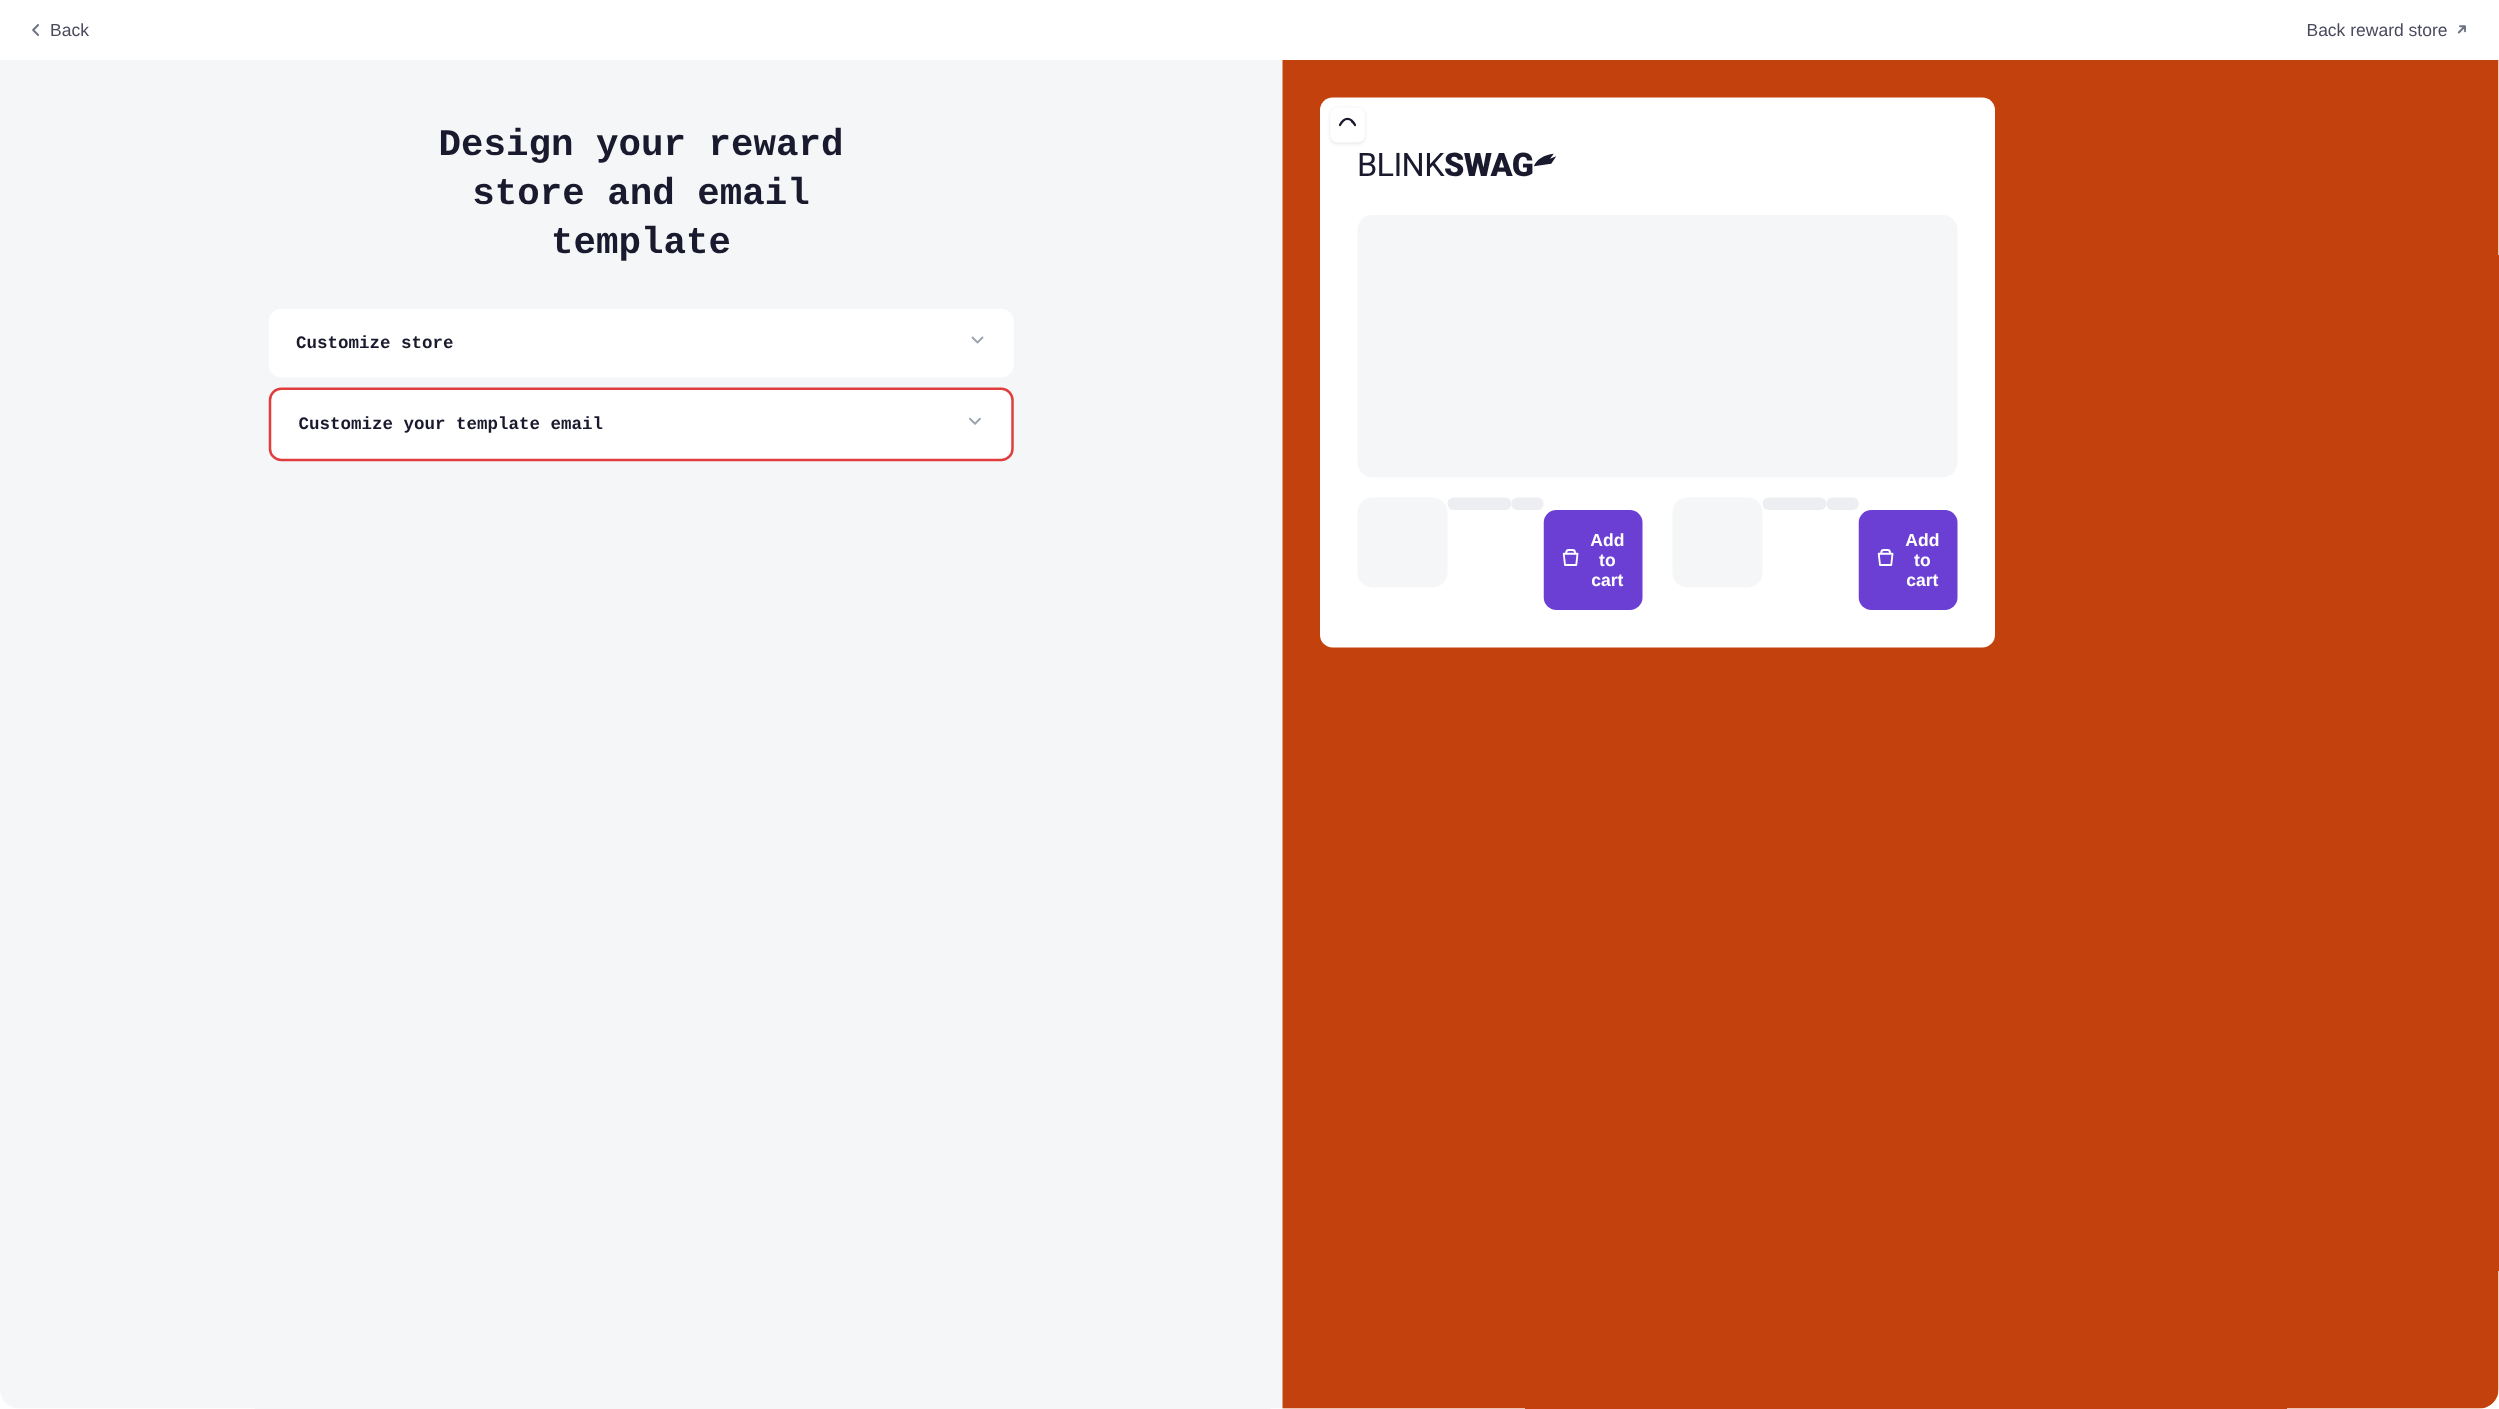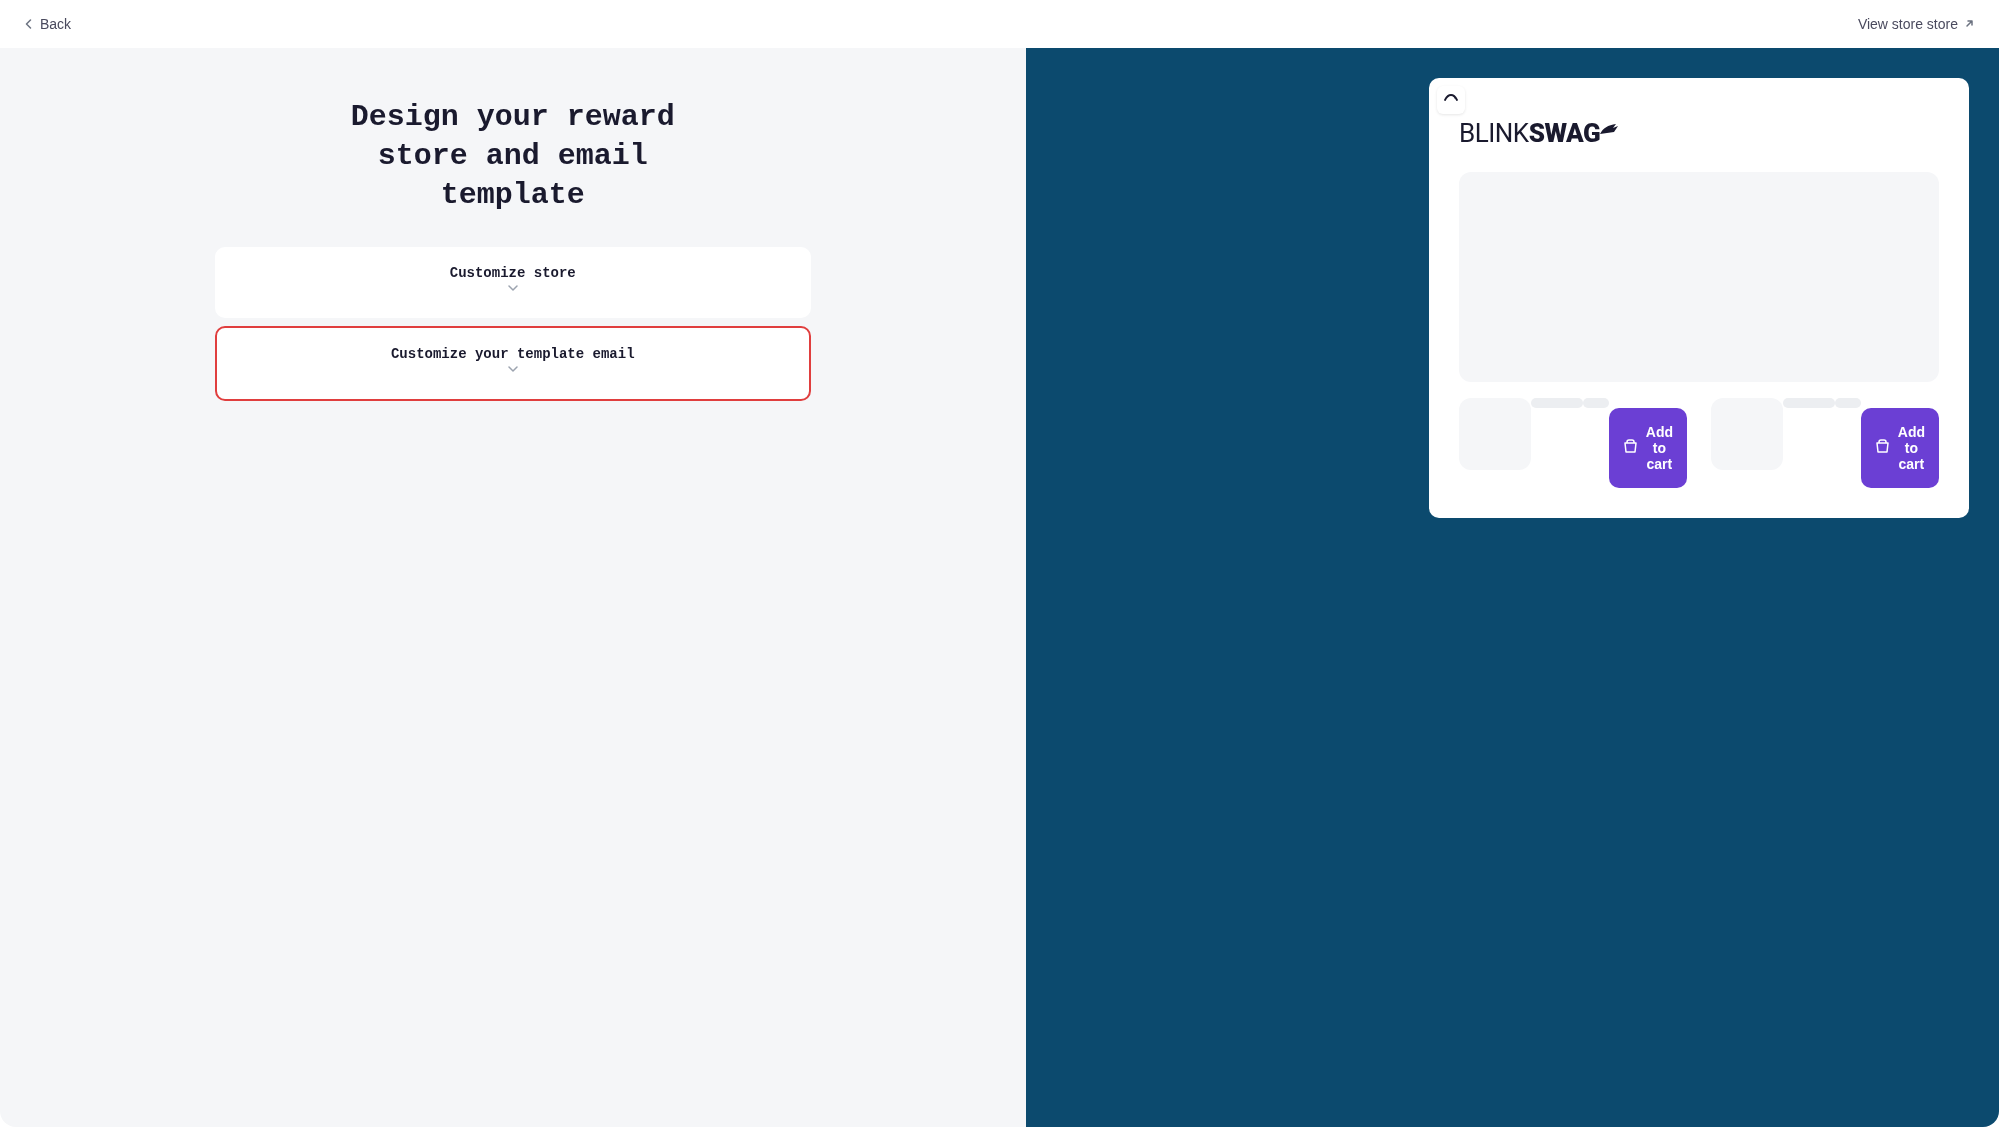--- a/index.html
+++ b/index.html
@@ -89,45 +89,44 @@
     }
     
     .accordion-item {
       background: #fff;
       border-radius: 10px;
       padding: 18px 22px;
       display: flex;
       justify-content: space-between;
       align-items: center;
       cursor: pointer;
-      flex-direction: column;
     }
     
     .accordion-item.highlighted {
       border: 2px solid #e03e3e;
       background: #fff;
     }
     
     .accordion-label {
       font-size: 14px;
       font-weight: 600;
       color: #1a1a2e;
     }
     
     .chevron {
       color: #9ca3af;
     }
     
     .right-panel {
       flex: 1;
-      background: #0c4a6e;
+      background: #c2410c;
       padding: 30px;
       display: flex;
       flex-direction: column;
-      align-items: flex-end;
+      align-items: flex-start;
     }
     
     .preview-container {
       width: 100%;
       max-width: 540px;
       background: #fff;
       border-radius: 10px;
       padding: 0;
       position: relative;
     }
@@ -238,21 +237,21 @@
   <div class="header">
     <button class="back-btn">
       <span class="icon-svg">
         <svg width="10" height="10" viewBox="0 0 10 10" fill="none">
           <path d="M6.5 1L2.5 5L6.5 9" stroke="#6b7280" stroke-width="1.5" stroke-linecap="round" stroke-linejoin="round"></path>
         </svg>
       </span>
       <span>Back</span>
     </button>
     <button class="view-store-btn">
-      <span>View store store</span>
+      <span>Back reward store</span>
       <span class="icon-svg">
         <svg width="11" height="11" viewBox="0 0 11 11" fill="none">
           <path d="M3 8L8 3M8 3H4M8 3V7" stroke="#6b7280" stroke-width="1.5" stroke-linecap="round" stroke-linejoin="round"></path>
         </svg>
       </span>
     </button>
   </div>
 
   <div class="main-content">
     <div class="left-panel">

